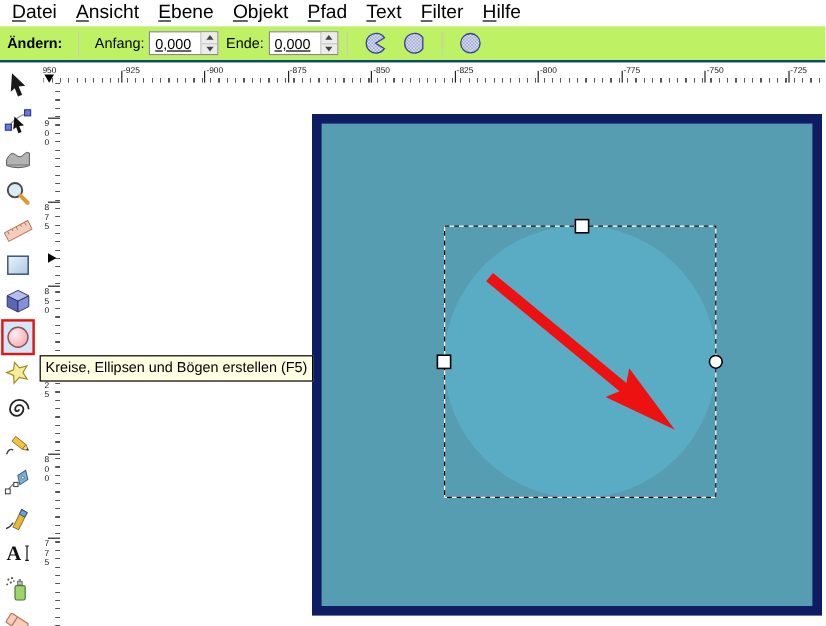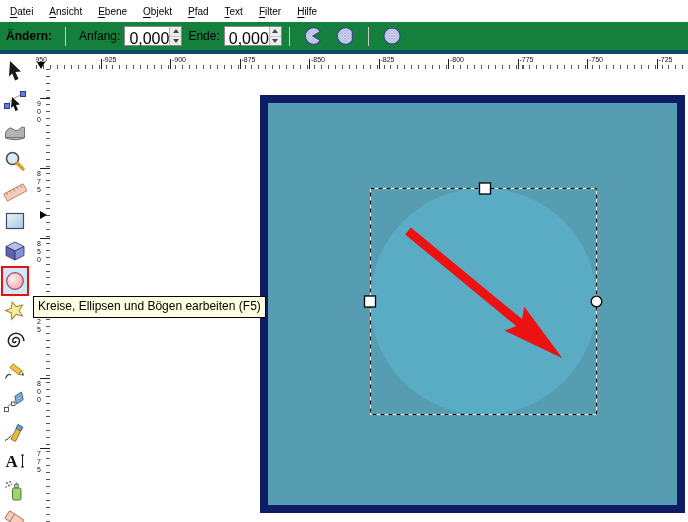--- a/index.html
+++ b/index.html
@@ -1,33 +1,33 @@
 <!DOCTYPE html>
 <html><head>
 <meta charset="utf-8">
 <style>
   html,body{margin:0;padding:0;}
   #app{position:relative;width:688px;height:522px;background:#fff;overflow:hidden;
        font-family:"Liberation Sans",sans-serif;color:#000;}
 
   
   .menubar{position:absolute;left:0;top:0;right:0;height:22px;background:#fff;
-           display:flex;align-items:center;padding-left:2px;font-size:10px;
+           display:flex;align-items:center;padding-left:2px;font-size:16px;
            border-bottom:1px solid #f2f2f2;}
   .menu-item{padding:3px 8px;white-space:nowrap;cursor:default;}
   .menu-item u{text-underline-offset:2px;}
 
   
-  .optbar{position:absolute;left:0;top:22px;right:0;height:28px;background:#15803d;
-          display:flex;align-items:center;font-size:12px;border-bottom:4px solid #0c4a6e;}
+  .optbar{position:absolute;left:0;top:22px;right:0;height:28px;background:#bef264;
+          display:flex;align-items:center;font-size:12px;border-bottom:2px solid #0c4a6e;}
   .mode-label{font-weight:bold;margin:0 6px 0 6px;}
   .opt-label{margin:0 4px 0 6px;}
   .vsep{width:1px;height:19px;background:#c9c9c9;margin:0 7px;}
   .spin{display:flex;width:58px;height:20px;border:1px solid #898989;background:#fff;box-sizing:border-box;}
-  .spin-val{flex:1;padding:3px 0 0 4px;font-size:16px;}
+  .spin-val{flex:1;padding:3px 0 0 4px;font-size:12px;text-decoration:underline;}
   .spin-btns{width:13px;border-left:1px solid #b5b5b5;display:flex;flex-direction:column;}
   .spin-btn{flex:1;background:#ececec;position:relative;}
   .spin-btn+.spin-btn{border-top:1px solid #c9c9c9;}
   .spin-btn i{position:absolute;left:50%;top:50%;width:0;height:0;border:3px solid transparent;}
   .spin-up i{border-bottom:4px solid #444;transform:translate(-50%,-70%);}
   .spin-dn i{border-top:4px solid #444;transform:translate(-50%,-30%);}
   .iconbtn{width:26px;height:24px;display:flex;align-items:center;justify-content:center;margin:0 3px;}
 
   
   .toolbox{position:absolute;left:1px;top:56px;width:30px;}
@@ -312,15 +312,15 @@
     <g>
       <rect x="370.5" y="188.5" width="226" height="226" fill="none" stroke-width="1" stroke="#ffffff"></rect>
       <rect x="370.5" y="188.5" width="226" height="226" fill="none" stroke-width="1" stroke-dasharray="4 4" stroke="#000000"></rect>
     </g>
     <polygon transform="translate(408,231) rotate(39.5)" points="0,-4.5 144,-4.5 138,-15.5 200,0 138,15.5 144,4.5 0,4.5" fill="#ee1111"></polygon>
     <rect x="479.5" y="183" width="11" height="11" stroke-width="1.3" fill="#ffffff" stroke="#000000"></rect>
     <rect x="364.5" y="296" width="11" height="11" stroke-width="1.3" fill="#ffffff" stroke="#000000"></rect>
     <circle cx="596.5" cy="301.5" r="5.3" stroke-width="1.3" fill="#ffffff" stroke="#000000"></circle>
   </svg>
 
-  <div class="tooltip">Kreise, Ellipsen und Bögen earbeiten (F5)</div>
+  <div class="tooltip">Kreise, Ellipsen und Bögen erstellen (F5)</div>
 
 </div>
 
 </body></html>

